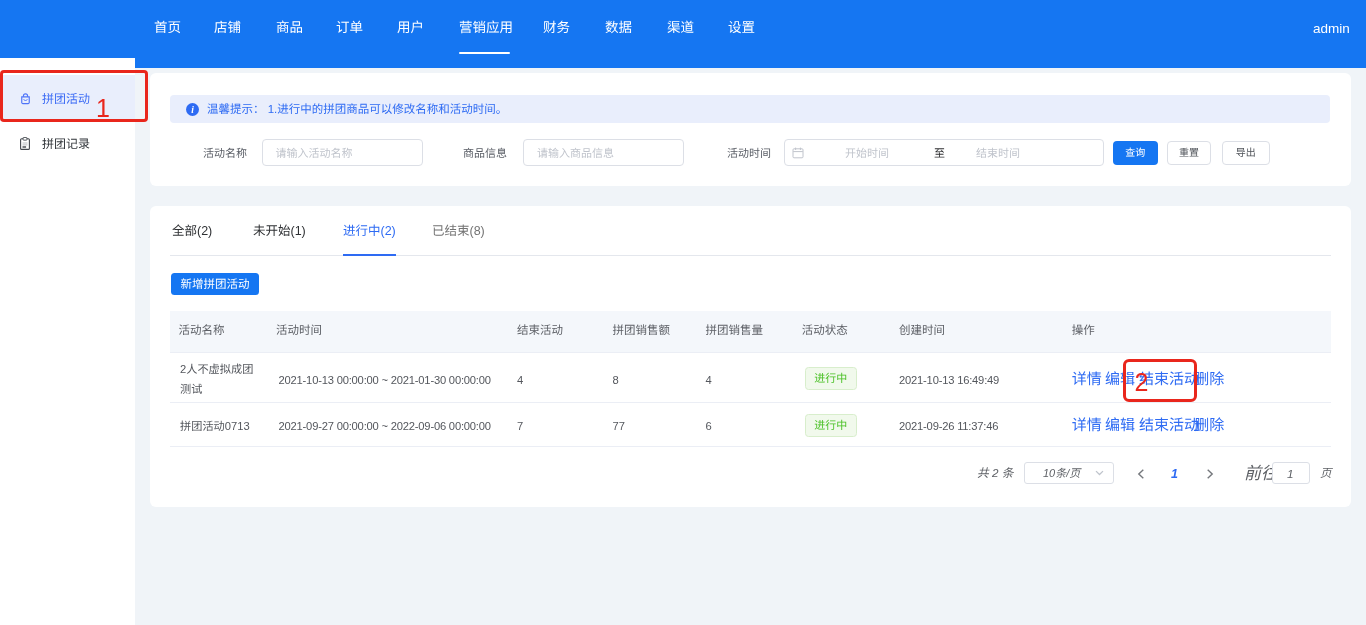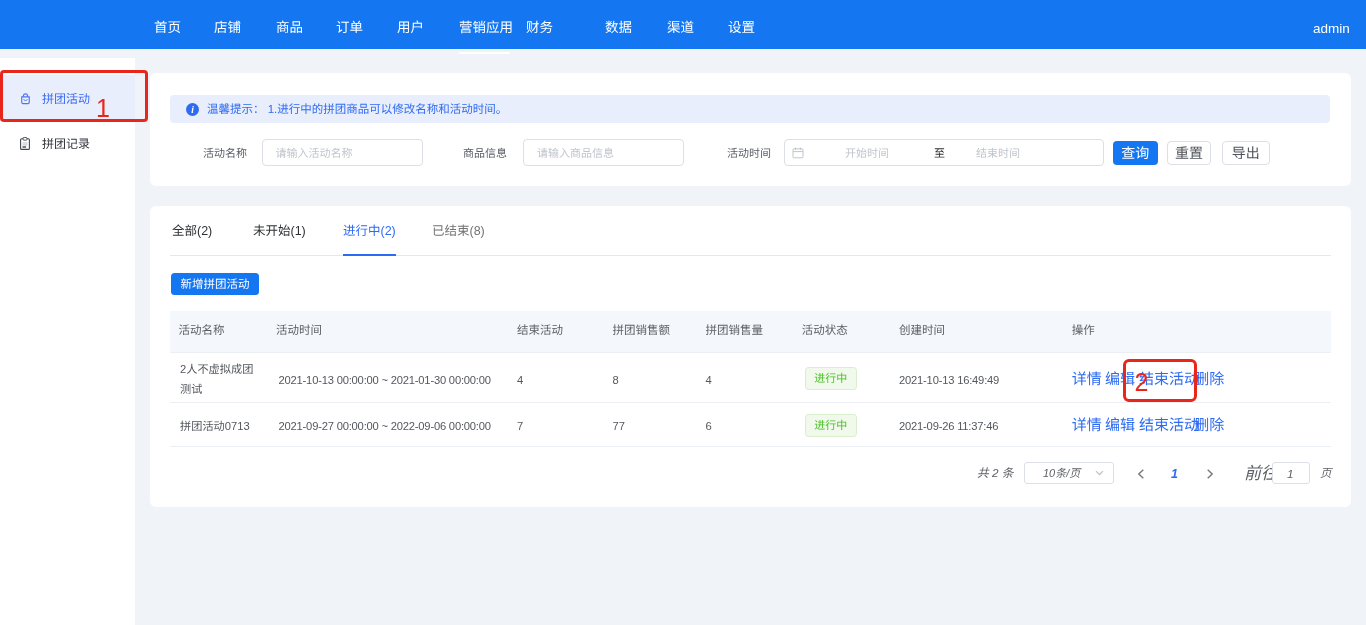--- a/index.html
+++ b/index.html
@@ -1,48 +1,48 @@
 <!DOCTYPE html>
 <html lang="zh-CN"><head>
 <meta charset="utf-8">
 <style>
   * { margin:0; padding:0; box-sizing:border-box; }
   html,body { width:1366px; height:625px; overflow:hidden; background:#f0f4f8;
     font-family:"Liberation Sans", sans-serif; -webkit-font-smoothing:antialiased; }
   .abs { position:absolute; }
   .t { position:absolute; white-space:nowrap; }
-  #hd { position:absolute; left:0; top:0; width:1366px; height:49px; background:#1576f2; }
+  #hd { position:absolute; left:0; top:0; width:1366px; height:68px; background:#1576f2; }
   .nv { position:absolute; top:18.5px; line-height:17px; font-size:13.5px; color:#fff; }
   #card1 { position:absolute; left:150px; top:73px; width:1201px; height:113px; background:#fff; border-radius:6px; }
   #card2 { position:absolute; left:150px; top:206px; width:1201px; height:301px; background:#fff; border-radius:6px; }
   .inp { position:absolute; height:27px; background:#fff; border:1px solid #dcdfe6; border-radius:4px; }
   .ph { position:absolute; font-size:11px; color:#c0c4cc; line-height:12px; }
   .lb { position:absolute; font-size:11px; color:#5a5e66; line-height:12px; }
-  .btn { position:absolute; height:27px; border-radius:4px; font-size:14px; text-align:center; line-height:25px; }
+  .btn { position:absolute; height:27px; border-radius:4px; font-size:10px; text-align:center; line-height:25px; }
   .th { position:absolute; font-size:11.5px; color:#5d6066; line-height:13px; }
   .td { position:absolute; font-size:11.2px; color:#54575d; line-height:13px; white-space:nowrap; }
   .dt { letter-spacing:-0.2px; }
   .lk { position:absolute; font-size:15px; color:#2e6bf3; line-height:12px;text-align:right; }
   .tag { position:absolute; width:51.5px; height:23.7px; background:#f1f9ec; border:1px solid #d8eecc;
         border-radius:3.5px; color:#4bc127; font-size:11px; text-align:center; line-height:21.5px; }
   .redbox { position:absolute; border:3px solid #e9261c; }
   .rednum { position:absolute; color:#e9261c; font-size:25px; line-height:25px; }
   .pgt { position:absolute; font-size:11.7px; color:#5e6166; line-height:13px;font-style:italic; }
 </style>
 </head>
 <body>
 
 <div id="hd">
   <div class="nv" style="left:154px">首页</div>
   <div class="nv" style="left:214px">店铺</div>
   <div class="nv" style="left:276px">商品</div>
   <div class="nv" style="left:336px">订单</div>
   <div class="nv" style="left:397px">用户</div>
   <div class="nv" style="left:459px">营销应用</div>
-  <div class="nv" style="left:526px">财务</div>
+  <div class="nv" style="left:543px">财务</div>
   <div class="nv" style="left:605px">数据</div>
   <div class="nv" style="left:667px">渠道</div>
   <div class="nv" style="left:728px">设置</div>
   <div class="abs" style="left:459px;top:51.5px;width:51px;height:2.5px;background:#fff;border-radius:1px"></div>
   <div class="nv" style="left:1313px;top:20px;font-size:13.5px">admin</div>
 </div>
 
 <div class="abs" style="left:0;top:57.5px;width:135px;height:567.5px;background:#fff"></div>
 <div class="abs" style="left:0;top:75px;width:135px;height:46px;background:#e9eefc"></div>
 

